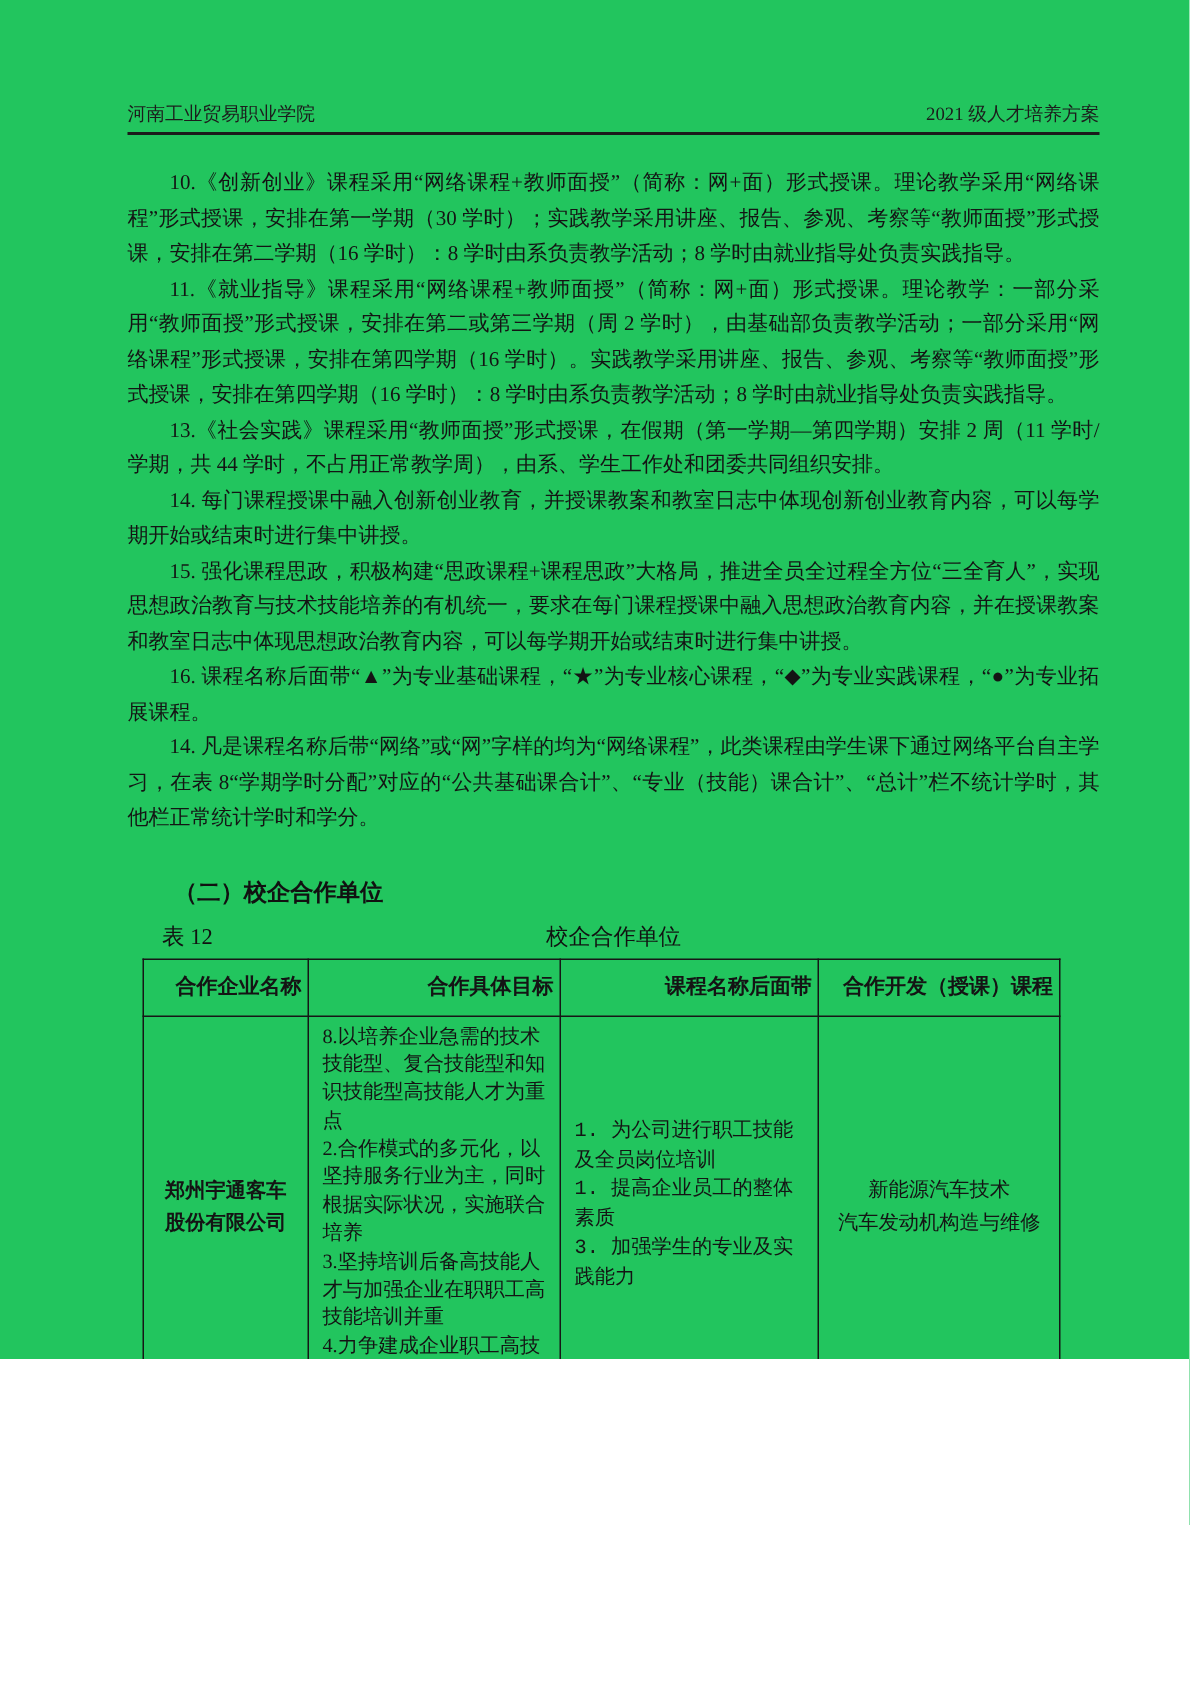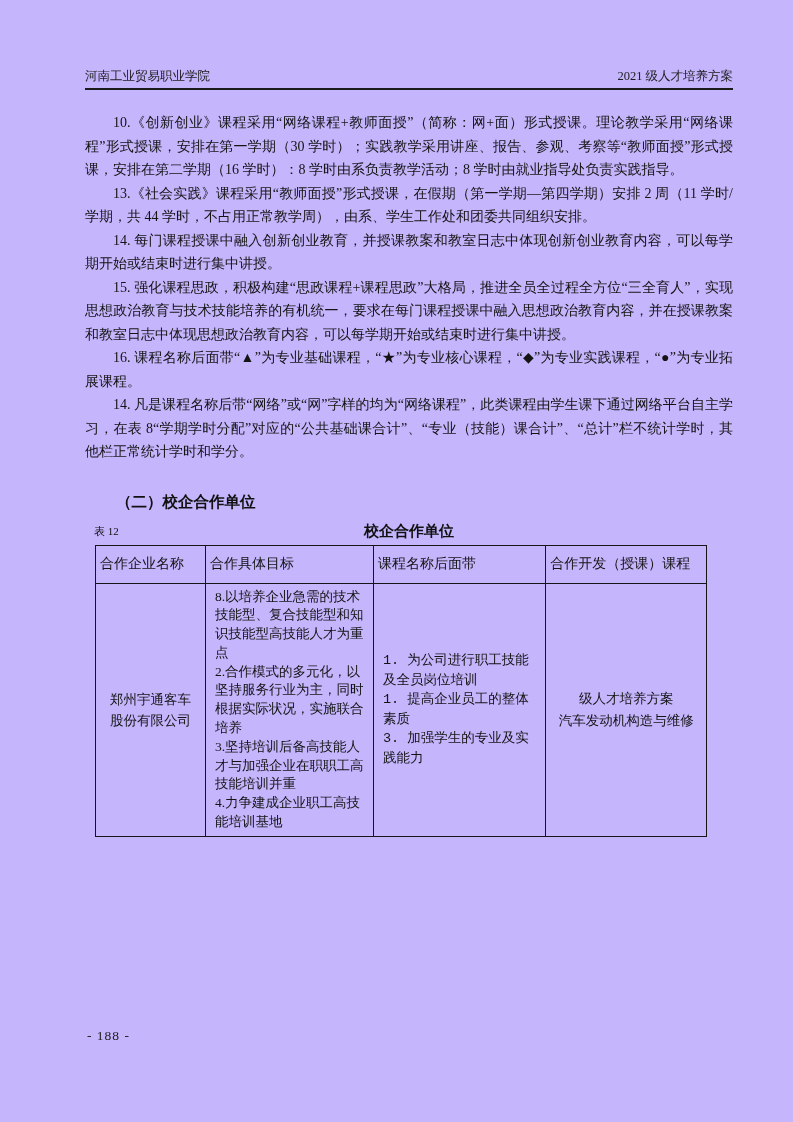--- a/index.html
+++ b/index.html
@@ -4,22 +4,22 @@
 <style>
   * { margin: 0; padding: 0; box-sizing: border-box; }
   html, body { background: #ffffff; }
   body {
     font-family: "Liberation Serif", "DejaVu Serif", serif;
     color: #111;
   }
   .page {
     position: relative;
     width: 793px;
-    height: 1122px;
-    background: #c4b5fd;
+    height: 906px;
+    background: #22c55e;
     overflow: hidden;
   }
   .content {
     position: absolute;
     left: 85px;
     top: 0;
     width: 648px;
   }
   
   .doc-header {
@@ -59,57 +59,58 @@
   }
   
   .table-caption {
     position: relative;
     margin-top: 6px;
     height: 22px;
     line-height: 22px;
   }
   .table-label {
     position: absolute;
-    left: 9px;
+    left: 23px;
     top: 0;
-    font-size: 11px;
+    font-size: 15px;
   }
   .table-title {
     display: block;
     text-align: center;
     font-size: 15px;
-    font-weight: bold;
+    font-weight: normal;
   }
   
   table.coop-table {
     border-collapse: collapse;
     table-layout: fixed;
     width: 612px;
     margin-left: 10px;
     margin-top: 3px;
     font-size: 13.5px;
     color: #141414;
   }
   table.coop-table th,
   table.coop-table td {
     border: 1.5px solid #161616;
   }
   table.coop-table th {
     font-size: 14px;
-    font-weight: normal;
-    text-align: left;
+    font-weight: bold;
+    text-align: right;
     vertical-align: middle;
     height: 38px;
     padding: 2px 4px;
   }
   td.c-company {
     text-align: center;
     vertical-align: middle;
     padding: 4px 10px;
     line-height: 21px;
+    font-weight: bold;
   }
   td.c-goals {
     vertical-align: top;
     padding: 4px 6px 4px 9px;
     line-height: 18.8px;
   }
   td.c-tasks {
     vertical-align: middle;
     padding: 4px 6px 4px 9px;
     line-height: 19.5px;
@@ -138,20 +139,21 @@
   <div class="content">
 
     <div class="doc-header">
       <span>河南工业贸易职业学院</span>
       <span>2021 级人才培养方案</span>
     </div>
     <div class="header-rule"></div>
 
     <div class="body-text">
       <p>10.《创新创业》课程采用“网络课程+教师面授”（简称：网+面）形式授课。理论教学采用“网络课程”形式授课，安排在第一学期（30 学时）；实践教学采用讲座、报告、参观、考察等“教师面授”形式授课，安排在第二学期（16 学时）：8 学时由系负责教学活动；8 学时由就业指导处负责实践指导。</p>
+      <p>11.《就业指导》课程采用“网络课程+教师面授”（简称：网+面）形式授课。理论教学：一部分采用“教师面授”形式授课，安排在第二或第三学期（周 2 学时），由基础部负责教学活动；一部分采用“网络课程”形式授课，安排在第四学期（16 学时）。实践教学采用讲座、报告、参观、考察等“教师面授”形式授课，安排在第四学期（16 学时）：8 学时由系负责教学活动；8 学时由就业指导处负责实践指导。</p>
       <p>13.《社会实践》课程采用“教师面授”形式授课，在假期（第一学期—第四学期）安排 2 周（11 学时/学期，共 44 学时，不占用正常教学周），由系、学生工作处和团委共同组织安排。</p>
       <p>14. 每门课程授课中融入创新创业教育，并授课教案和教室日志中体现创新创业教育内容，可以每学期开始或结束时进行集中讲授。</p>
       <p>15. 强化课程思政，积极构建“思政课程+课程思政”大格局，推进全员全过程全方位“三全育人”，实现思想政治教育与技术技能培养的有机统一，要求在每门课程授课中融入思想政治教育内容，并在授课教案和教室日志中体现思想政治教育内容，可以每学期开始或结束时进行集中讲授。</p>
       <p>16. 课程名称后面带“▲”为专业基础课程，“★”为专业核心课程，“◆”为专业实践课程，“●”为专业拓展课程。</p>
       <p>14. 凡是课程名称后带“网络”或“网”字样的均为“网络课程”，此类课程由学生课下通过网络平台自主学习，在表 8“学期学时分配”对应的“公共基础课合计”、“专业（技能）课合计”、“总计”栏不统计学时，其他栏正常统计学时和学分。</p>
     </div>
 
     <div class="section-heading">（二）校企合作单位</div>
 
     <div class="table-caption">
@@ -184,21 +186,21 @@
             <div>2.合作模式的多元化，以坚持服务行业为主，同时根据实际状况，实施联合培养</div>
             <div>3.坚持培训后备高技能人才与加强企业在职职工高技能培训并重</div>
             <div>4.力争建成企业职工高技能培训基地</div>
           </td>
           <td class="c-tasks">
             <div>1. 为公司进行职工技能及全员岗位培训</div>
             <div>1. 提高企业员工的整体素质</div>
             <div>3. 加强学生的专业及实践能力</div>
           </td>
           <td class="c-courses">
-            <div>级人才培养方案</div>
+            <div>新能源汽车技术</div>
             <div>汽车发动机构造与维修</div>
           </td>
         </tr>
       </tbody>
     </table>
 
   </div>
 
   <div class="page-footer">- 188 -</div>
 </div>

